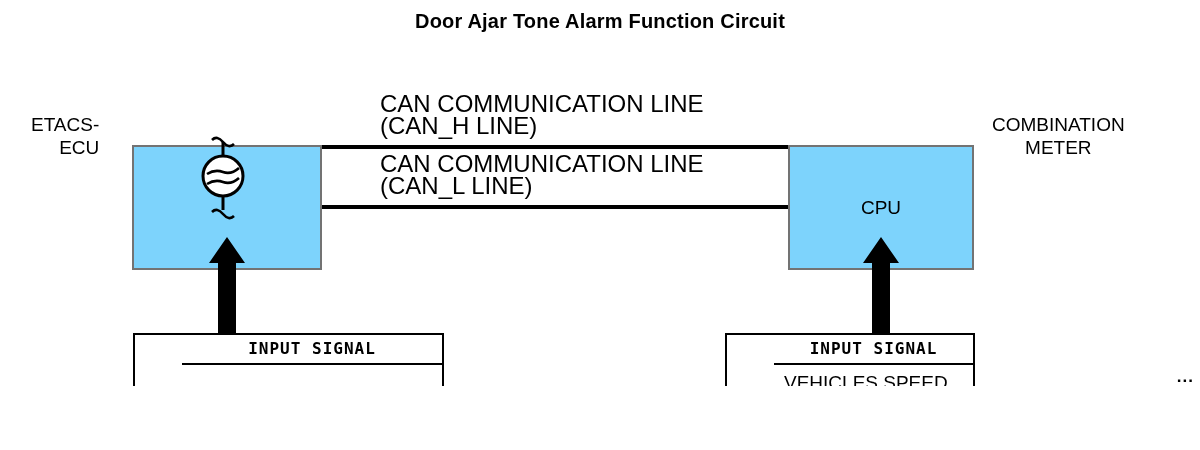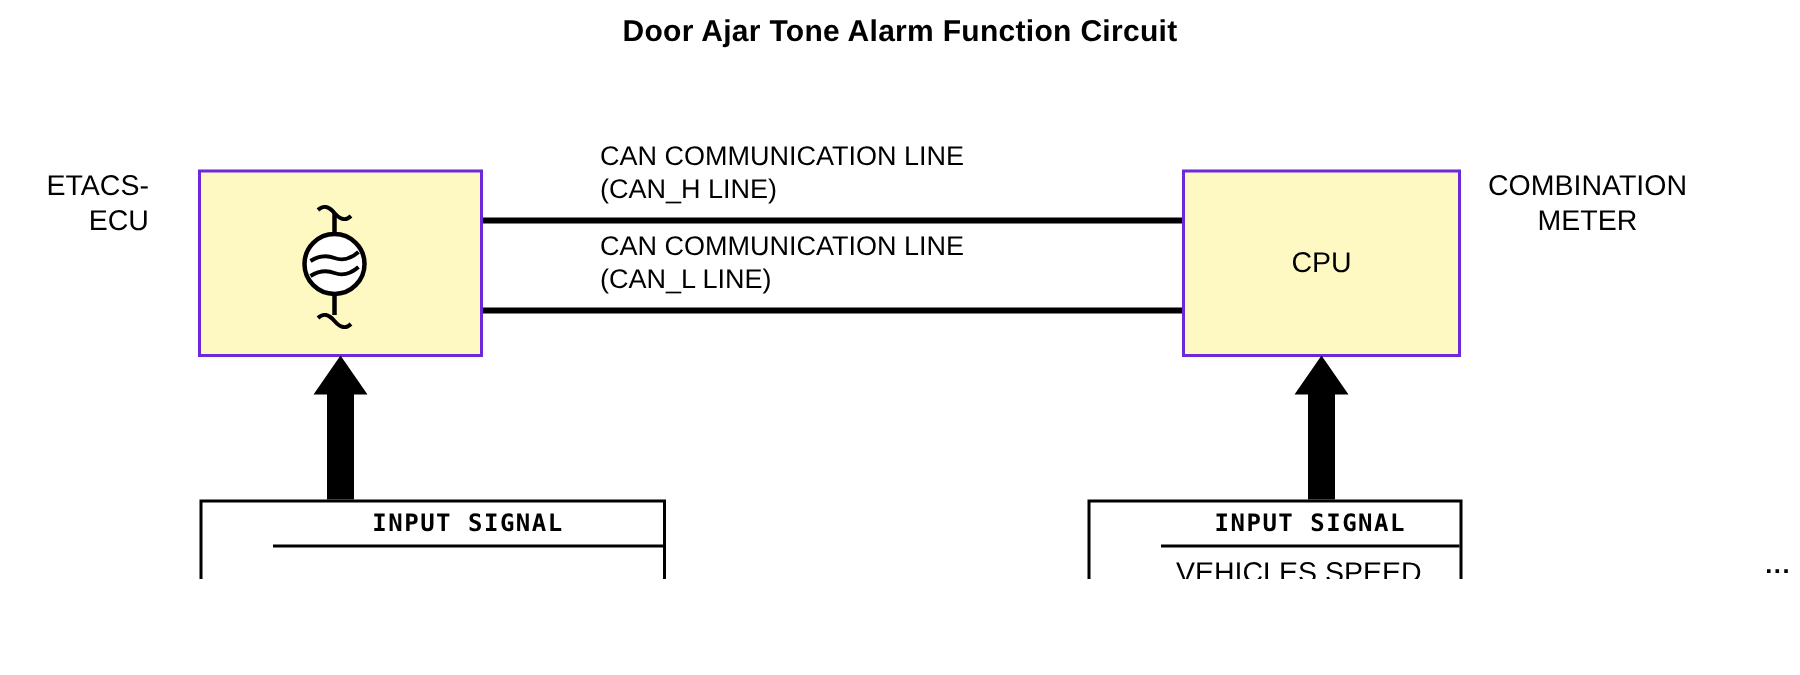--- a/index.html
+++ b/index.html
@@ -38,23 +38,24 @@
     font-size: 19px;
     line-height: 23px;
     white-space: pre-line;
   }
   #label-etacs { left: 31px; top: 113px; text-align: right; }
   #label-meter { left: 992px; top: 113px; text-align: center; }
 
   
   .block {
     position: absolute;
-    border: 2px solid #6d28d9;
-    background: #fef9c3;
+    border: 2px solid #737373;
+    background: #7dd3fc;
     box-sizing: border-box;
+    margin-top: 32px;
   }
   #ecu-block { left: 132px; top: 113px; width: 190px; height: 125px; }
   #cpu-block { left: 788px; top: 113px; width: 186px; height: 125px; }
 
   .cpu-text {
     position: absolute;
     left: 0; top: 0;
     width: 100%; height: 100%;
     display: flex;
     align-items: center;
@@ -75,25 +76,24 @@
   .can-line {
     position: absolute;
     height: 4px;
     background: #000;
   }
   #can-h-line { left: 322px; top: 145px; width: 467px; }
   #can-l-line { left: 322px; top: 205px; width: 467px; }
 
   .can-label {
     position: absolute;
-    font-size: 18px;
+    font-size: 24px;
     line-height: 22px;
     white-space: pre-line;
     left: 380px;
-    margin-left: 20px;
   }
   #can-h-label { top: 93px; }
   #can-l-label { top: 153px; }
 
   
   .arrow {
     position: absolute;
     width: 40px;
     height: 98px;
   }

